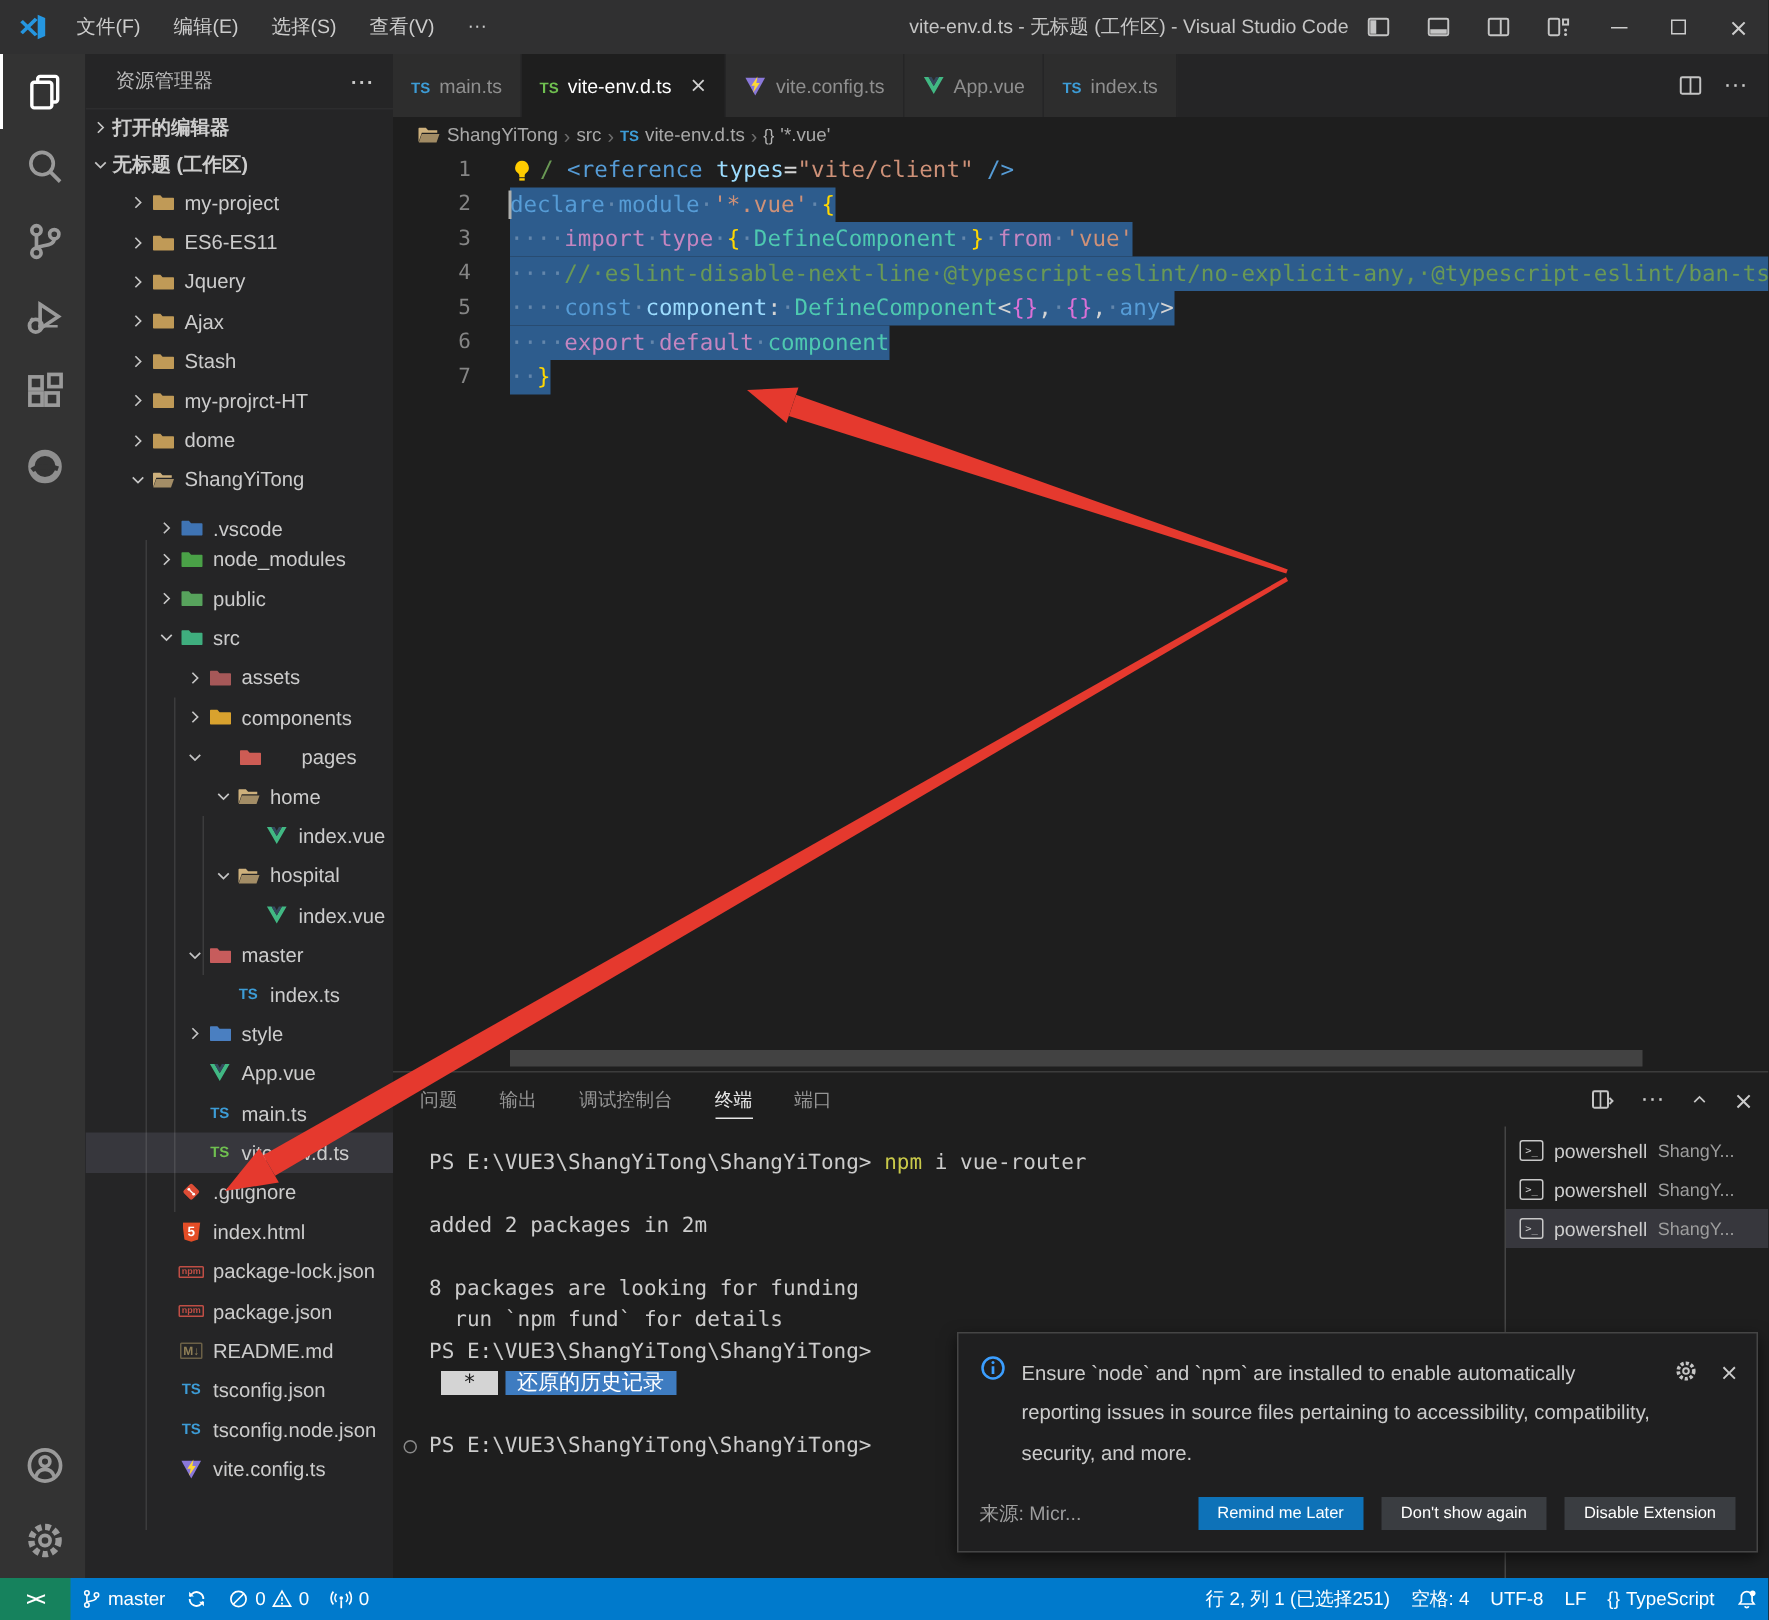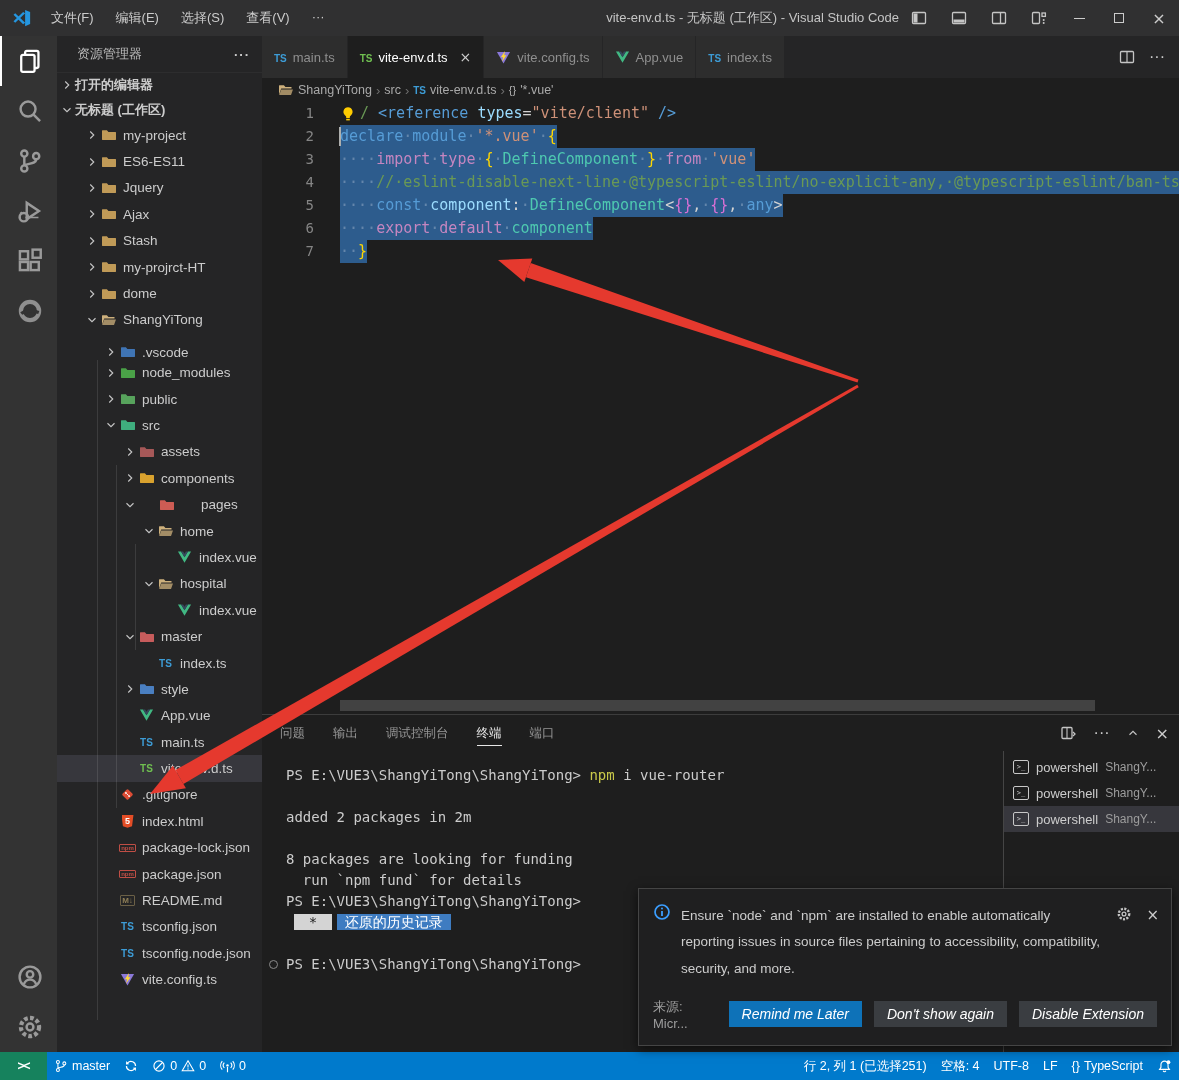--- a/index.html
+++ b/index.html
@@ -116,21 +116,21 @@
 
   
   .toast { position:absolute; left:638px; top:888px; width:534px; background:#1f1f20;
     border:1px solid #454545; box-shadow:0 3px 10px rgba(0,0,0,.6); z-index:60; color:#cccccc; }
   .toast-top { display:flex; padding:14px 12px 6px 14px; }
   .toast-msg { flex:1; font-size:13.5px; line-height:1.95; padding:0 10px; }
   .toast-icons { display:flex; gap:14px; padding-top:3px; }
   .toast-x { color:#cccccc; font-size:15px; font-family:"DejaVu Sans",sans-serif; }
   .toast-foot { display:flex; align-items:center; padding:10px 14px 14px 14px; gap:12px; }
   .toast-src { color:#9d9d9d; font-size:13px; flex:1; }
-  .btn { font-size:14px; color:#ffffff; padding:5px 13px; background:#3a3d41; cursor:default; white-space:nowrap;font-style:italic; }
+  .btn { font-size:11px; color:#ffffff; padding:5px 13px; background:#3a3d41; cursor:default; white-space:nowrap; }
   .btn.primary { background:#0e72b8; }
 
   .arrows { position:absolute; left:0; top:0; z-index:50; pointer-events:none; }
 </style>
 </head>
 <body>
 
 <div class="titlebar">
   <span class="vslogo">
       <svg width="20" height="20" viewBox="0 0 16 16" fill="none">

